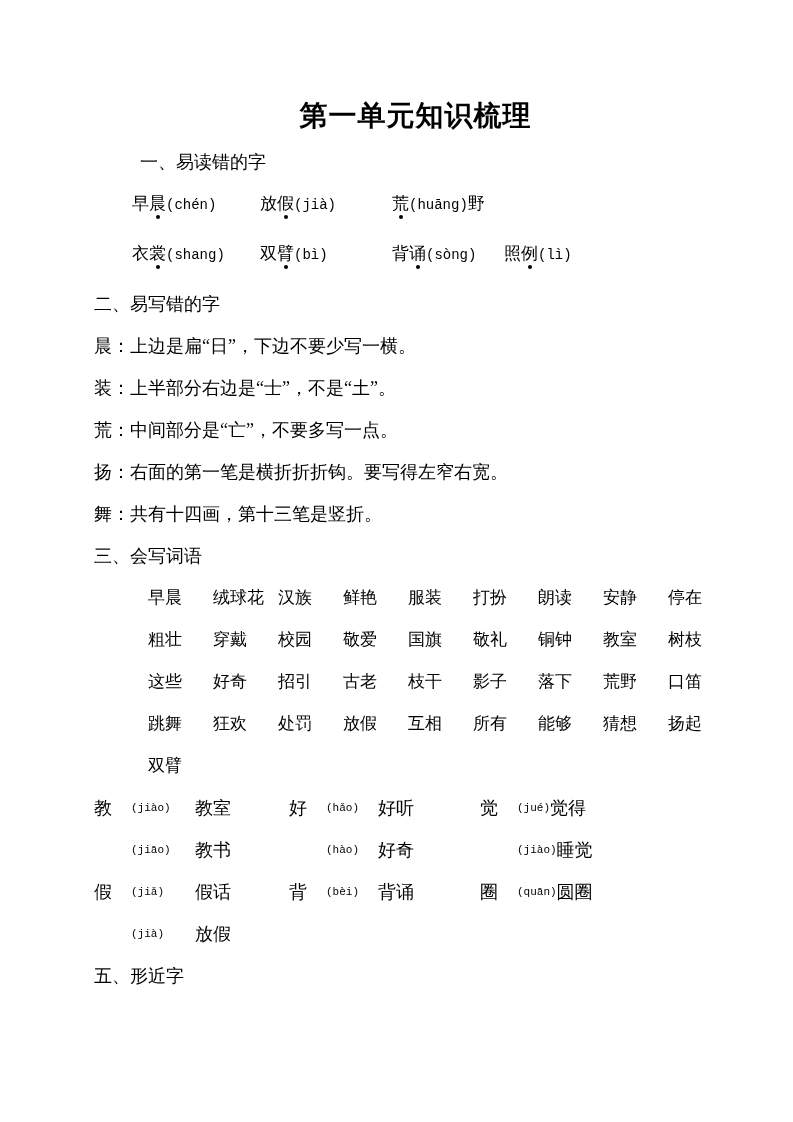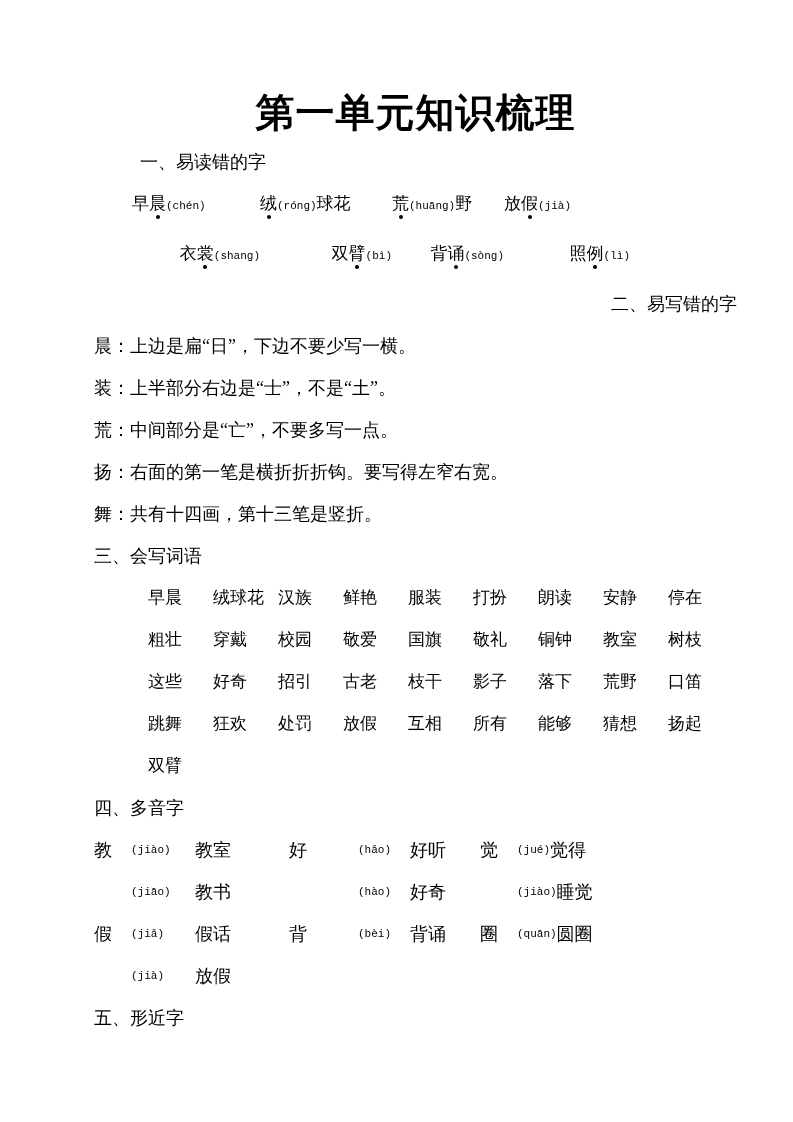--- a/index.html
+++ b/index.html
@@ -8,33 +8,33 @@
     background: #ffffff;
     color: #000000;
     font-family: "Liberation Serif", "DejaVu Serif", serif;
     font-size: 18px;
     overflow: hidden;
   }
   .page { padding: 96px 56px 0 94px; }
 
   .title {
     margin: 0;
-    font-family: Liberation Mono, monospace;
+    font-family: Liberation Sans, sans-serif;
     font-weight: bold;
-    font-size: 39px;
+    font-size: 28px;
     line-height: 40px;
     text-align: center;
     letter-spacing: 1px;
     white-space: nowrap;
   }
 
   .line { height: 42px; line-height: 42px; white-space: nowrap; }
   .heading { }
   .h1-gap { margin-top: 5px; margin-left: 46px; }
-  .gap8 { margin-top: 8px; text-align: right; }
+  .gap8 { margin-top: 8px; }
 
   
   .s1-row {
     display: grid;
     grid-template-columns: 128px 132px 112px 126px auto;
     margin-left: 38px;
     font-size: 17px;
   }
   .cell { white-space: nowrap; }
 
@@ -45,57 +45,56 @@
     position: absolute;
     left: 50%; margin-left: -2px;
     bottom: -4px;
     width: 4px; height: 4px;
     border-radius: 50%;
     background: #000;
   }
 
   .py {
     font-family: "Liberation Mono", "DejaVu Sans Mono", monospace;
-    font-size: 11px;
+    font-size: 14px;
   }
 
   
   .words-row {
     display: grid;
     grid-template-columns: repeat(9, 65px);
     margin-left: 54px;
     font-size: 17px;
   }
 
   
   .ms-line { display: grid; grid-template-columns: 195px 191px auto; }
   .ms-cell { display: flex; }
   .ms-char { width: 37px; }
   .ms-py {
     font-family: "Liberation Mono", "DejaVu Sans Mono", monospace;
     font-size: 11px;
   }
   .g1 .ms-py { width: 64px; }
-  .g2 .ms-py { width: 52px; margin-left: 32px; }
+  .g2 .ms-py { width: 52px; }
   .g3 .ms-py { width: auto; }
 </style>
 </head>
 <body>
 
 <div class="page">
 
   <h1 class="title">第一单元知识梳理</h1>
 
   <div class="line heading h1-gap">一、易读错的字</div>
 
   <div class="line s1-row">
     <span class="cell"><span>早</span><span class="em">晨</span><span class="py">(chén)</span><span></span></span>
-    <span class="cell"><span></span><span class="em">绒</span><span class="py">(róng)</span><span>球花</span></span>
+    <span class="cell"><span>放</span><span class="em">假</span><span class="py">(jià)</span><span></span></span>
     <span class="cell"><span></span><span class="em">荒</span><span class="py">(huāng)</span><span>野</span></span>
-    <span class="cell"><span>放</span><span class="em">假</span><span class="py">(jià)</span><span></span></span>
   </div>
 
   <div class="line s1-row gap8">
     <span class="cell"><span>衣</span><span class="em">裳</span><span class="py">(shang)</span><span></span></span>
     <span class="cell"><span>双</span><span class="em">臂</span><span class="py">(bì)</span><span></span></span>
     <span class="cell"><span>背</span><span class="em">诵</span><span class="py">(sòng)</span><span></span></span>
     <span class="cell"><span>照</span><span class="em">例</span><span class="py">(lì)</span><span></span></span>
   </div>
 
   <div class="line heading gap8">二、易写错的字</div>
@@ -148,21 +147,20 @@
     <span>互相</span>
     <span>所有</span>
     <span>能够</span>
     <span>猜想</span>
     <span>扬起</span>
   </div>
   <div class="line words-row">
     <span>双臂</span>
   </div>
 
-  <div class="line heading">四、多音字</div>
 
   <div class="line ms-line">
     <span class="ms-cell g1">
         <span class="ms-char">教</span>
         <span class="ms-py">(jiào)</span>
         <span class="ms-w">教室</span>
       </span>
     <span class="ms-cell g2">
         <span class="ms-char">好</span>
         <span class="ms-py">(hǎo)</span>

